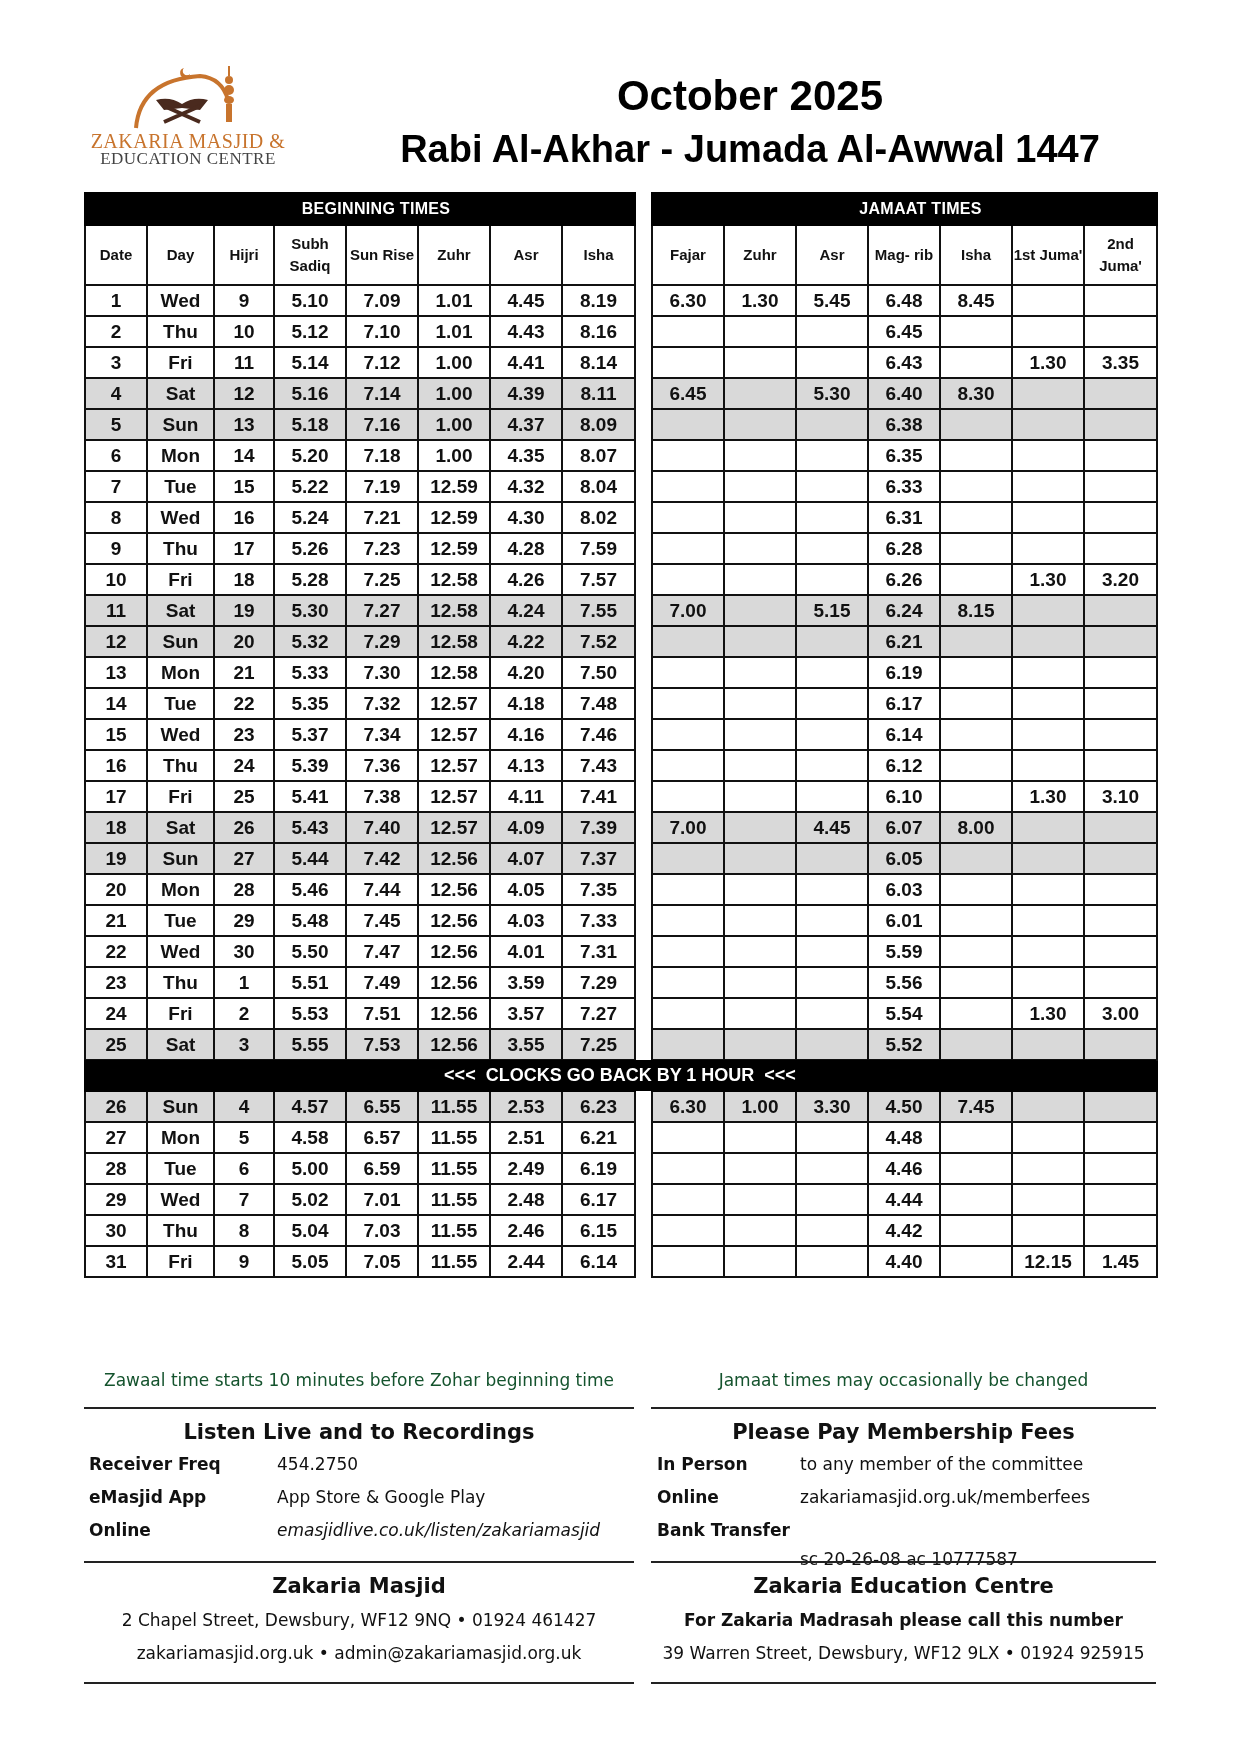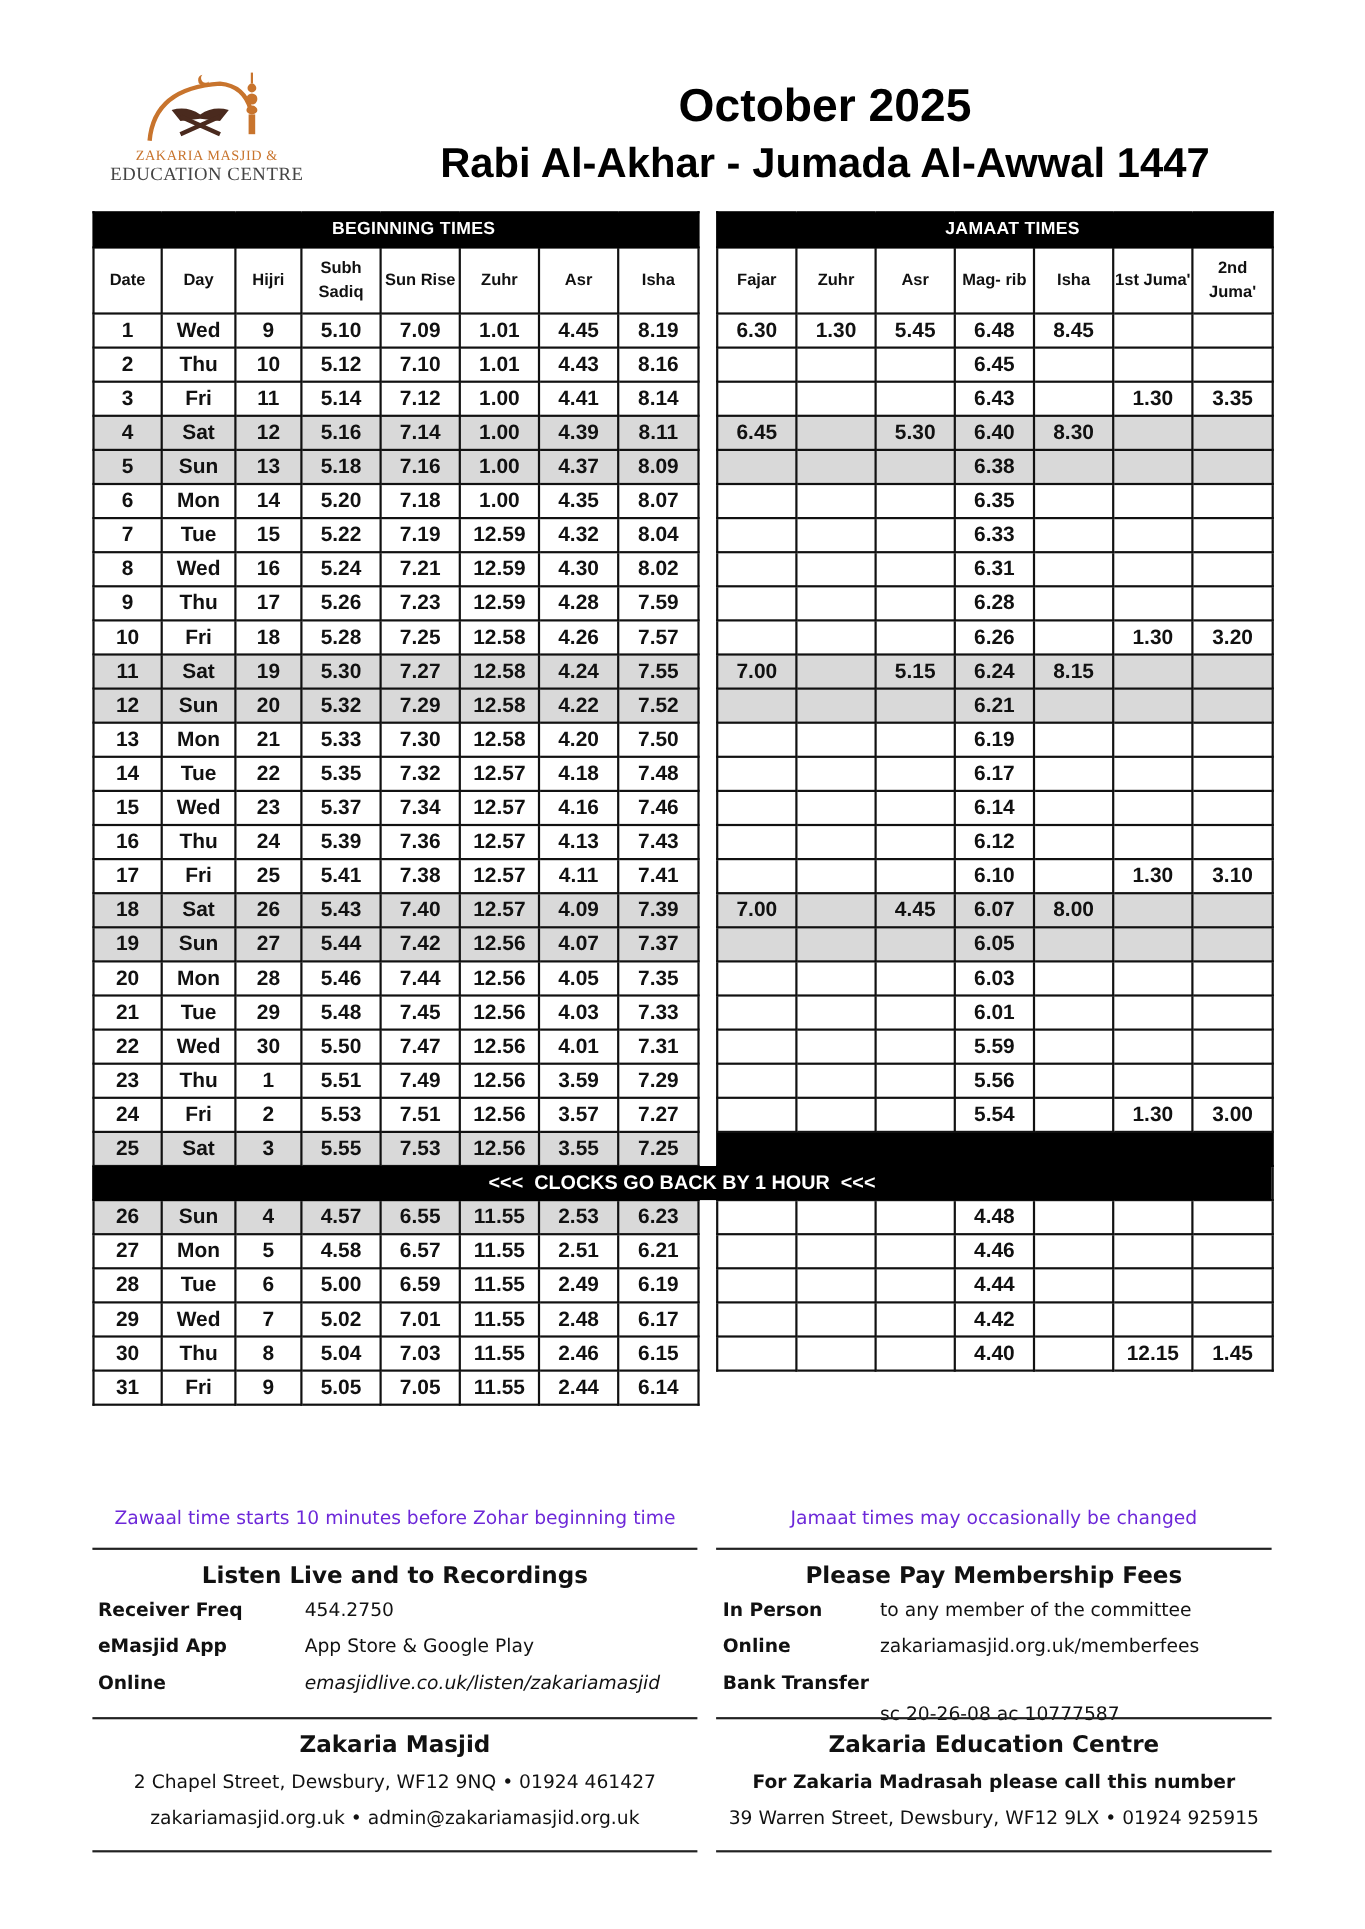--- a/index.html
+++ b/index.html
@@ -1,34 +1,34 @@
 <!DOCTYPE html>
 <html><head>
 <meta charset="utf-8">
 <style>
   html, body { margin:0; padding:0; background:#ffffff; }
   body { width:1241px; height:1754px; position:relative; font-family:"Liberation Sans", sans-serif; color:#111; overflow:hidden; }
   .logo { position:absolute; left:88px; top:62px; width:200px; height:110px; }
   .logo-text { position:absolute; left:0; width:200px; text-align:center; font-family:"Liberation Serif", serif; letter-spacing:0.5px; line-height:18px; }
-  .logo-line1 { top:70px; color:#c8742d; font-size:13px; }
+  .logo-line1 { top:70px; color:#c8742d; font-size:20px; }
   .logo-line2 { top:88px; color:#444; font-size:17px; }
   .title { position:absolute; left:380px; width:740px; text-align:center; font-weight:bold; color:#000; }
   .title1 { top:72px; font-size:42px; }
   .title2 { top:128px; font-size:38px; }
 
   table.pt { position:absolute; border-collapse:collapse; table-layout:fixed; }
   table.pt td, table.pt th { border:2px solid #111; text-align:center; padding:0; font-size:19px; font-weight:bold; color:#111; height:29px; }
   table.pt th.bar { background:#000; color:#fff; font-size:16px; height:30px; border-color:#000; letter-spacing:0.3px;padding-left:32px;}
   table.pt th.colh { font-size:15px; height:58px; line-height:22px; background:#fff; }
   table.pt tr.we td { background:#d9d9d9; }
   table.pt tr.clock td { background:#000; color:#fff; font-size:18px; height:29px; border-color:#000; }
   #left { left:84px; top:192px; width:550px; }
   #right { left:651px; top:192px; width:505px; }
 
-  .note { position:absolute; font-family:"DejaVu Sans", sans-serif; font-size:17px; text-align:center; color:#6d28d9; }
+  .note { position:absolute; font-family:"DejaVu Sans", sans-serif; font-size:17px; text-align:center; color:#14532d; }
   .rule { position:absolute; height:2px; background:#222; }
   .sect-title { position:absolute; font-size:21px; font-weight:bold; text-align:center; font-family:"DejaVu Sans", sans-serif; }
   .kv { position:absolute; font-family:"DejaVu Sans", sans-serif; font-size:17px; }
   .kv .k { position:absolute; left:0; font-weight:bold; white-space:nowrap; }
   .kv .v { position:absolute; white-space:nowrap; }
   .ft { position:absolute; text-align:center; font-family:"DejaVu Sans", sans-serif; font-size:17px; }
 </style>
 </head>
 <body>
 
@@ -628,20 +628,29 @@
       </tr>
       <tr>
         <td></td>
         <td></td>
         <td></td>
         <td>5.54</td>
         <td></td>
         <td>1.30</td>
         <td>3.00</td>
       </tr>
+      <tr class="we">
+        <td></td>
+        <td></td>
+        <td></td>
+        <td>5.52</td>
+        <td></td>
+        <td></td>
+        <td></td>
+      </tr>
       <tr class="clock">
         <td colspan="7"></td>
       </tr>
       <tr class="we">
         <td>6.30</td>
         <td>1.00</td>
         <td>3.30</td>
         <td>4.50</td>
         <td>7.45</td>
         <td></td>

